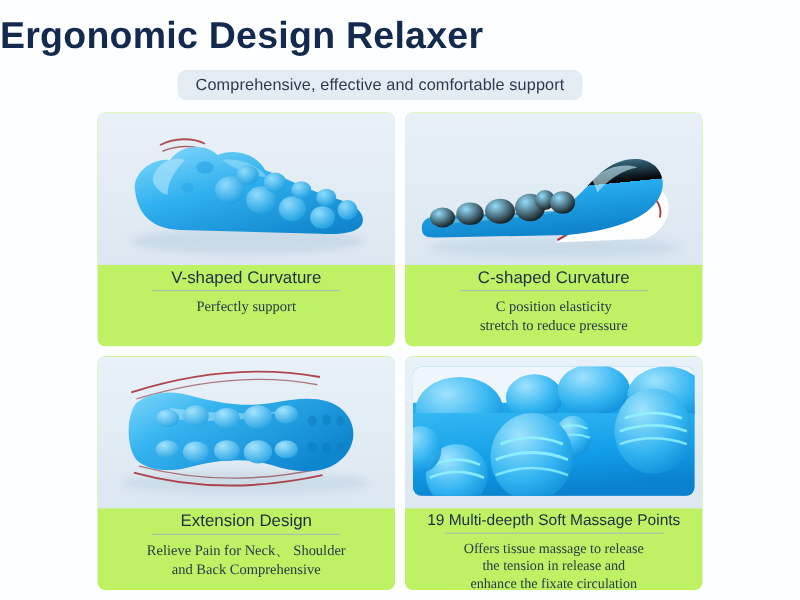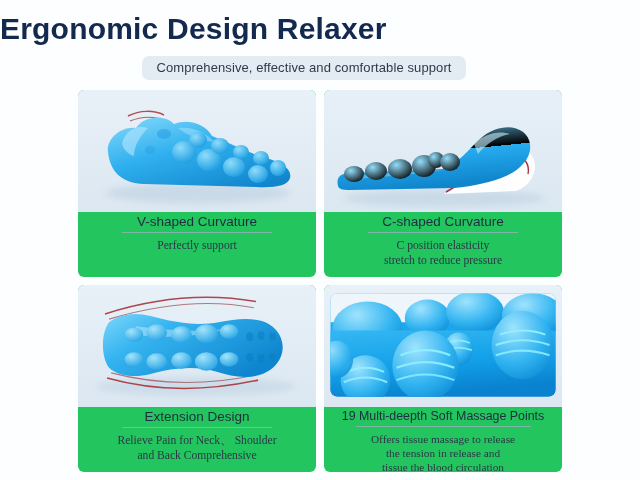--- a/index.html
+++ b/index.html
@@ -23,21 +23,21 @@
     background:#e3ebf3;color:#2d3b4d;font-size:13px;letter-spacing:.1px;
   }
 
   
   .grid{
     position:absolute;left:78px;top:90px;width:484px;height:382px;
     display:grid;grid-template-columns:1fr 1fr;grid-template-rows:1fr 1fr;
     gap:8px;
   }
   .card{
-    position:relative;background:#22c55e;border-radius:6px;overflow:hidden;
+    position:relative;background:#bef264;border-radius:6px;overflow:hidden;
     display:flex;flex-direction:column;
   }
 
   
   .media{position:relative;width:100%;height:122px;overflow:hidden;flex:0 0 auto;}
   .media svg{display:block;width:100%;height:100%;}
 
   
   .caption{flex:1 1 auto;display:flex;flex-direction:column;align-items:center;
            padding-top:2px;}
@@ -310,19 +310,19 @@
             <ellipse cx="16" cy="72" rx="16" ry="18" fill="url(#dome4)" opacity=".9"></ellipse>
           </g>
         </svg>
       </div>
       <div class="caption">
         <div class="heading small">19 Multi-deepth Soft Massage Points</div>
         <div class="rule w4"></div>
         <div class="body tight">
           <div>Offers tissue massage to release</div>
           <div>the tension in release and</div>
-          <div>tissue the blood circulation</div>
+          <div>enhance the fixate circulation</div>
         </div>
       </div>
     </div>
 
   </div>
 </div>
 
 </body></html>

